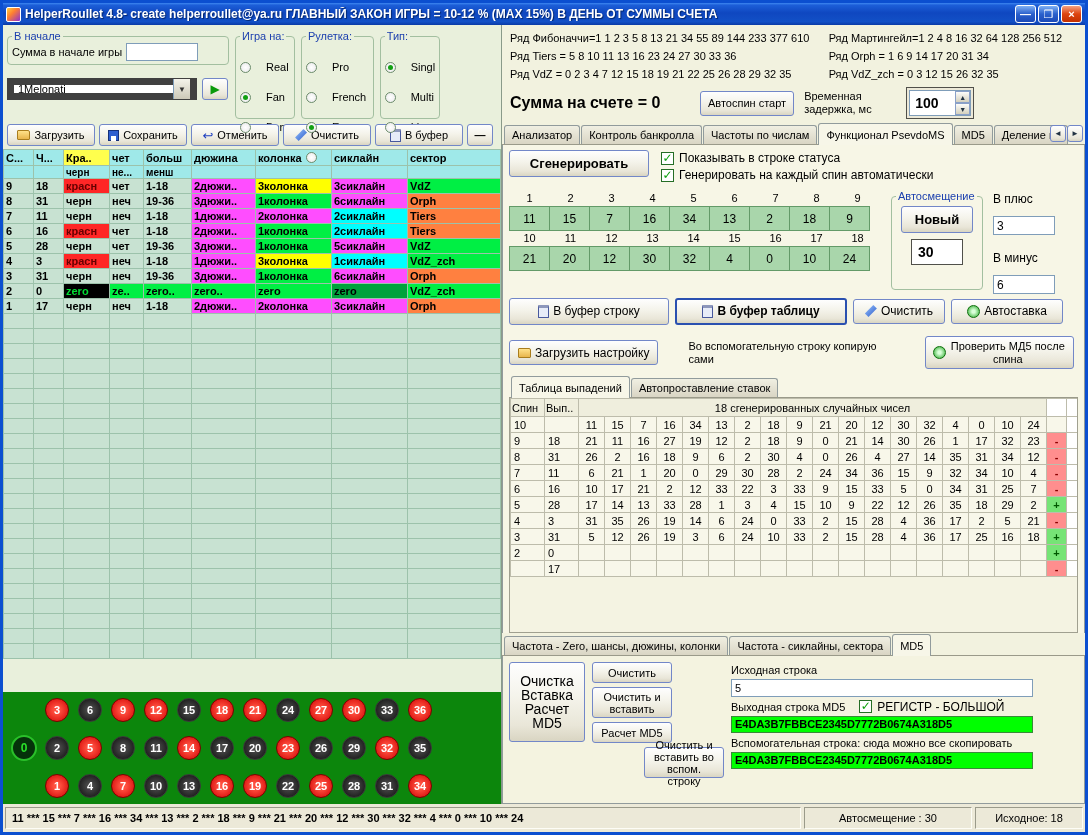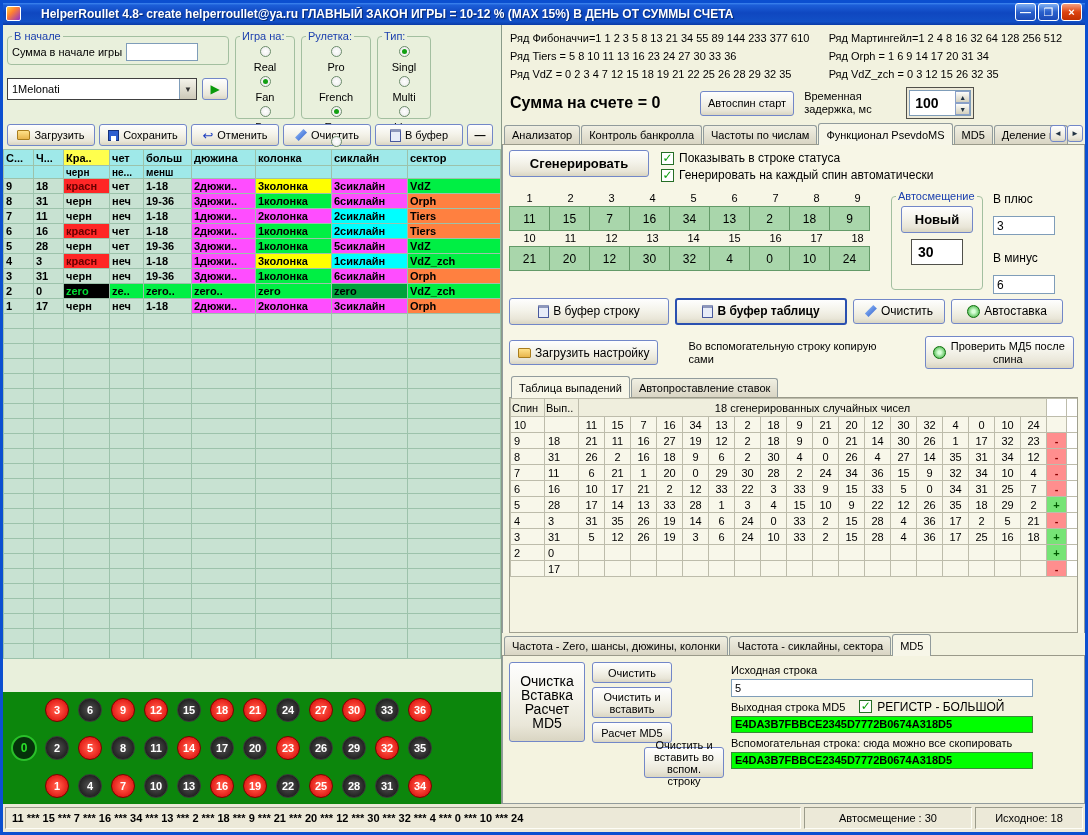--- a/index.html
+++ b/index.html
@@ -1,46 +1,46 @@
 <!DOCTYPE html>
 <html><head>
 <meta charset="utf-8">
 <style>
   *{box-sizing:border-box;margin:0;padding:0;}
   html,body{width:1088px;height:835px;overflow:hidden;background:#444;}
   body{font-family:"Liberation Sans","DejaVu Sans",sans-serif;font-size:11px;color:#000;}
   .window{width:1088px;height:835px;border:3px solid #0b4fd0;background:#ece9d8;position:relative;display:flex;flex-direction:column;}
   
-  .titlebar{height:22px;background:linear-gradient(180deg,#3d86f0 0%,#1c5ed8 10%,#0f47c0 45%,#1250c6 85%,#0a3aa6 100%);display:flex;align-items:flex-end;padding:4px 3px;gap:20px;flex:0 0 22px;}
+  .titlebar{height:22px;background:linear-gradient(180deg,#3d86f0 0%,#1c5ed8 10%,#0f47c0 45%,#1250c6 85%,#0a3aa6 100%);display:flex;align-items:center;padding:4px 3px;gap:4px;flex:0 0 22px;}
   .app-icon{width:15px;height:15px;border-radius:2px;background:linear-gradient(135deg,#ffd040 0%,#ff8030 40%,#9030d0 100%);border:1px solid #fff;flex:0 0 15px;}
   .title-text{color:#fff;font-weight:bold;font-size:12px;white-space:nowrap;overflow:hidden;flex:1;text-shadow:1px 1px 1px #00246a;}
   .winbtns{display:flex;gap:2px;}
   .winbtn{width:21px;height:18px;border-radius:3px;border:1px solid #fff;background:linear-gradient(180deg,#7fb0f4,#2a60cc 50%,#1b4ab8);color:#fff;font-size:11px;font-weight:bold;display:flex;align-items:center;justify-content:center;cursor:pointer;line-height:1;}
   .winbtn.close{background:linear-gradient(180deg,#f4a080,#dd4410 50%,#c23000);}
   
   .main{display:flex;flex:1;overflow:hidden;}
   .left-panel{width:499px;flex:0 0 499px;border-right:1px solid #8a9a8a;background:#e9f0dc;display:flex;flex-direction:column;overflow:hidden;}
   .right-panel{flex:1;background:#f2f2df;display:flex;flex-direction:column;overflow:hidden;}
   
   .ctrl-area{display:flex;gap:6px;padding:5px 2px 2px 4px;height:96px;flex:0 0 96px;}
   .col1{width:222px;display:flex;flex-direction:column;gap:13px;}
   .grp{border:1px solid #a3bfa0;border-radius:4px;padding:1px 4px 3px 4px;}
   .grp legend{color:#1b3fae;font-size:11px;padding:0 2px;}
   .start-row{display:flex;align-items:center;gap:4px;}
   .lbl{font-size:11px;}
   .txt{height:18px;border:1px solid #7f9db9;background:#fff;font-size:11px;padding:0 3px;font-family:inherit;}
   .start-row .txt{width:72px;}
   .preset-row{display:flex;gap:5px;align-items:center;}
-  .combo{width:190px;height:22px;border:1px solid #404040;background:#fff;display:flex;align-items:center;cursor:pointer;}
+  .combo{width:190px;height:22px;border:7px solid #404040;background:#fff;display:flex;align-items:center;cursor:pointer;}
   .combo-val{flex:1;padding:0 4px;font-size:11px;}
   .combo-btn{width:17px;height:20px;background:linear-gradient(180deg,#f4f3ea,#cdc9b8);border-left:1px solid #7f9db9;display:flex;align-items:center;justify-content:center;font-size:8px;color:#333;}
   .btn{height:22px;background:linear-gradient(180deg,#fefefe,#f4f3ea 45%,#e9e6d8 80%,#d9d5c2);border:1px solid #7287c8;border-radius:3px;display:inline-flex;align-items:center;justify-content:center;gap:4px;font-family:inherit;font-size:11px;padding:0 7px;cursor:pointer;white-space:nowrap;}
   .play-btn{width:26px;padding:0;}
   .play-icon{color:#0a9a0a;font-size:12px;line-height:1;}
-  .radio-row{display:flex;align-items:center;gap:4px;margin:3px 0;cursor:pointer;flex-direction:column;}
+  .radio-row{display:flex;align-items:center;gap:15px;margin:18px 0;cursor:pointer;}
   .radio{width:11px;height:11px;border-radius:50%;border:1px solid #6c8c6c;background:radial-gradient(#fff,#e8e8e8);position:relative;flex:0 0 11px;}
   .radio.on::after{content:"";position:absolute;left:2px;top:2px;width:5px;height:5px;border-radius:50%;background:#12a012;}
   .rlbl{font-size:11px;}
   .toolbar{display:flex;gap:4px;padding:3px 4px;flex:0 0 28px;}
   .toolbar .btn{width:88px;padding:0 2px;}
   .minus-btn{width:26px !important;font-weight:bold;}
   
   .folder-icon{width:13px;height:10px;background:linear-gradient(#ffe28a,#e8b64c);border:1px solid #a97d1d;border-radius:1px 2px 1px 1px;flex:0 0 13px;}
   .save-icon{width:11px;height:11px;background:#2f5fd0;border:1px solid #15307a;position:relative;flex:0 0 11px;}
   .save-icon::after{content:"";position:absolute;left:2px;top:5px;width:5px;height:5px;background:#fff;}

